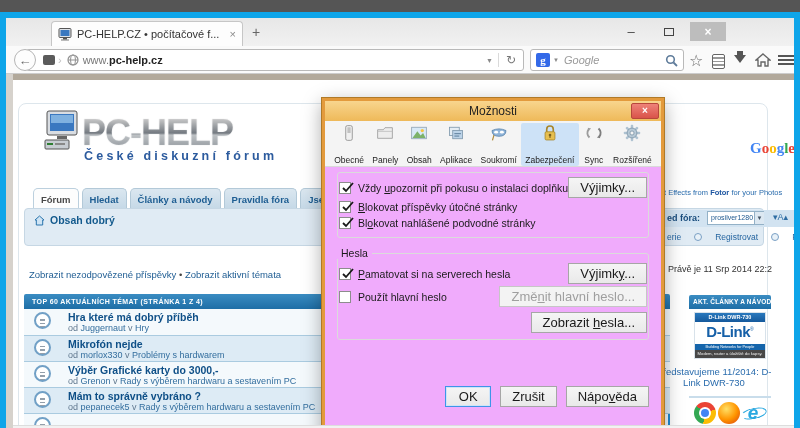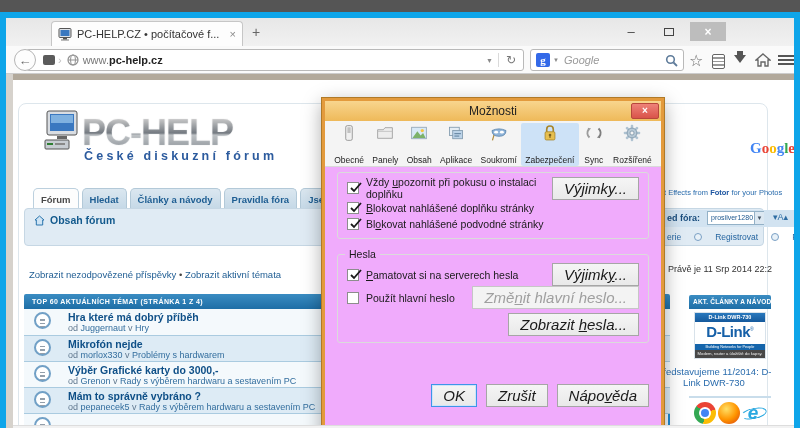--- a/index.html
+++ b/index.html
@@ -142,31 +142,31 @@
        box-shadow:0 5px 18px rgba(0,0,0,.35);z-index:10;}
   .dtitle{height:20px;background:linear-gradient(#f8d58e,#eeb959);text-align:center;font-size:12px;color:#222;line-height:20px;}
   .dclose{position:absolute;right:2px;top:2px;width:28px;height:16px;background:linear-gradient(#ee8278,#d9534a);
           border:1px solid #b8473c;border-radius:2px;color:#fff;font-size:10px;font-weight:bold;text-align:center;line-height:14px;}
   .dtabs{height:46px;background:#f4f4f4;border-bottom:1px solid #d9d9d9;display:flex;padding:2px 5px 0;}
   .dtab{flex:1 1 auto;display:flex;flex-direction:column;align-items:center;gap:13px;
         padding:1px 3px;border-radius:2px;}
   .dtab .lbl{font-size:8.5px;color:#222;white-space:nowrap;}
   .dtab.sel{background:#cde2f7;}
   .dbody{position:relative;height:248px;padding:5px 12px 0;font-size:10.5px;color:#1a1a1a;}
-  fieldset{border:1px solid #dbdbdb;border-radius:3px;padding:3px 9px 6px;margin:0;}
+  fieldset{border:1px solid #dbdbdb;border-radius:3px;padding:3px 1px 6px;margin:0;}
   fieldset.hesla{margin-top:9px;}
   legend{font-size:10.5px;padding:0 4px;margin-left:-2px;}
   .row{display:flex;align-items:center;min-height:16px;}
   .row.tall{min-height:23px;}
   .chk{width:12px;height:12px;border:1px solid #8d8d8d;background:#fff;margin-right:7px;position:relative;flex:none;}
   .chk svg{position:absolute;left:1px;top:-3px;display:none;}
   .chk.checked svg{display:block;}
   .key{text-decoration:underline;}
-  .wbtn{font-size:15px;color:#1a1a1a;background:linear-gradient(#f5f5f5,#e9e9e9);border:1px solid #a6a6a6;
-        padding:2px 11px;white-space:nowrap;text-align:center;font-style:italic;}
+  .wbtn{font-size:13px;color:#1a1a1a;background:linear-gradient(#f5f5f5,#e9e9e9);border:1px solid #a6a6a6;
+        padding:2px 11px;white-space:nowrap;text-align:center;}
   .wbtn.dis{color:#9f9f9f;border-color:#c6c6c6;background:#f3f3f3;}
   .wbtn.focus{border-color:#3e95e8;box-shadow:inset 0 0 0 1px #cfe4f9;}
   .showpw{display:flex;justify-content:flex-end;margin-top:4px;align-items:center;}
   .dfooter{position:absolute;right:12px;bottom:8px;display:flex;gap:9px;}
   .dfooter .wbtn{min-width:46px;}
 </style>
 </head>
 <body>
 
 <div class="stage">
@@ -248,21 +248,21 @@
     <div class="ftab">Pravidla fóra</div>
     <div class="ftab">Jsem tu poprvé</div>
     <div class="ftab">N</div>
   </div>
 
   <div class="abs headerbar"></div>
   <div class="abs crumb">
     <svg width="11" height="11" viewBox="0 0 11 11">
         <path d="M5.5 1 L10 5 H8.7 V10 H2.3 V5 H1 Z" fill="#cfe4f4" stroke="#2a75ad"></path>
       </svg>
-    <span>Obsah fórum</span>
+    <span>Obsah dobrý</span>
   </div>
   <div class="abs stylebar"></div>
   <div class="abs stylelabel">ed fóra:</div>
   <div class="abs styleselect">prosilver1280</div>
   <div class="abs styledrop">▼</div>
   <div class="abs fontsize">▾A▴</div>
   <div class="abs regrow">
     <span>erie</span>
     <span class="miniround"></span>
     <span>Registrovat</span>
@@ -443,21 +443,21 @@
           <span><span>Vždy </span><span class="key">u</span><span>pozornit při pokusu o instalaci doplňku</span></span>
           <span class="spacer"></span>
           <button class="wbtn">Výjimky...</button>
         </div>
         <div class="row">
           <span class="chk checked">
               <svg width="14" height="14" viewBox="0 0 14 14">
                 <polyline points="2,8 5,11 12,3" fill="none" stroke="#1a1a1a" stroke-width="1.8"></polyline>
               </svg>
             </span>
-          <span><span></span><span class="key">B</span><span>lokovat nahlášené doplňku stránky</span></span>
+          <span><span></span><span class="key">B</span><span>lokovat příspěvky útočné stránky</span></span>
         </div>
         <div class="row">
           <span class="chk checked">
               <svg width="14" height="14" viewBox="0 0 14 14">
                 <polyline points="2,8 5,11 12,3" fill="none" stroke="#1a1a1a" stroke-width="1.8"></polyline>
               </svg>
             </span>
           <span><span>Bl</span><span class="key">o</span><span>kovat nahlášené podvodné stránky</span></span>
         </div>
       </fieldset>

